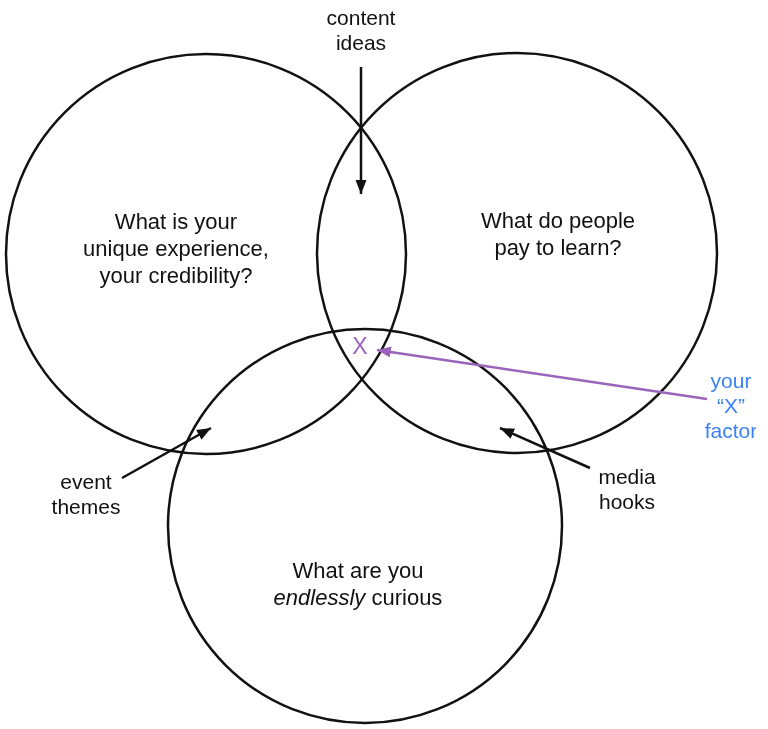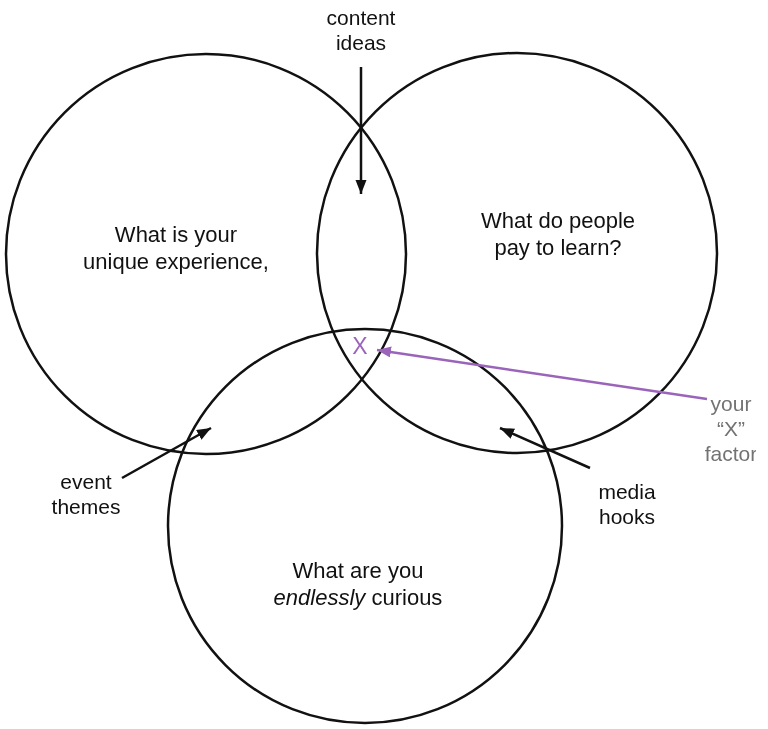--- a/index.html
+++ b/index.html
@@ -15,21 +15,21 @@
   .canvas svg { position: absolute; left: 0; top: 0; }
   .label {
     position: absolute;
     transform: translate(-50%, -50%);
     text-align: center;
     color: #111111;
   }
   .label .line { white-space: nowrap; }
   .f22 { font-size: 22px; line-height: 27px; }
   .f21 { font-size: 21px; line-height: 25px; }
-  .purple { color: #737373; margin-top: 23px; }
+  .purple { color: #3b82f6; }
   .x-marker {
     position: absolute;
     transform: translate(-50%, -50%);
     font-size: 23px;
     color: #9b64bb;
   }
   .italic { font-style: italic; }
 </style>
 </head>
 <body>
@@ -57,38 +57,39 @@
   </svg>
 
   <div class="label f21" style="left:361px; top:30px;">
     <div class="line">content</div>
     <div class="line">ideas</div>
   </div>
 
   <div class="label f22" style="left:176px; top:248px;">
     <div class="line">What is your</div>
     <div class="line">unique experience,</div>
+    <div class="line">your credibility?</div>
   </div>
 
   <div class="label f22" style="left:558px; top:234px;">
     <div class="line">What do people</div>
     <div class="line">pay to learn?</div>
   </div>
 
   <div class="label f22" style="left:358px; top:544px;margin-top:40px;">
     <div class="line">What are you</div>
     <div class="line"><span class="italic">endlessly</span><span> curious</span></div>
   </div>
 
   <div class="label f21" style="left:86px; top:494px;">
     <div class="line">event</div>
     <div class="line">themes</div>
   </div>
 
-  <div class="label f21" style="left:627px; top:489px;margin-top:15px;">
+  <div class="label f21" style="left:627px; top:489px;">
     <div class="line">media</div>
     <div class="line">hooks</div>
   </div>
 
   <div class="x-marker" style="left:360px; top:346px;">X</div>
 
   <div class="label f21 purple" style="left:731px; top:405px;">
     <div class="line">your</div>
     <div class="line">“X”</div>
     <div class="line">factor</div>

